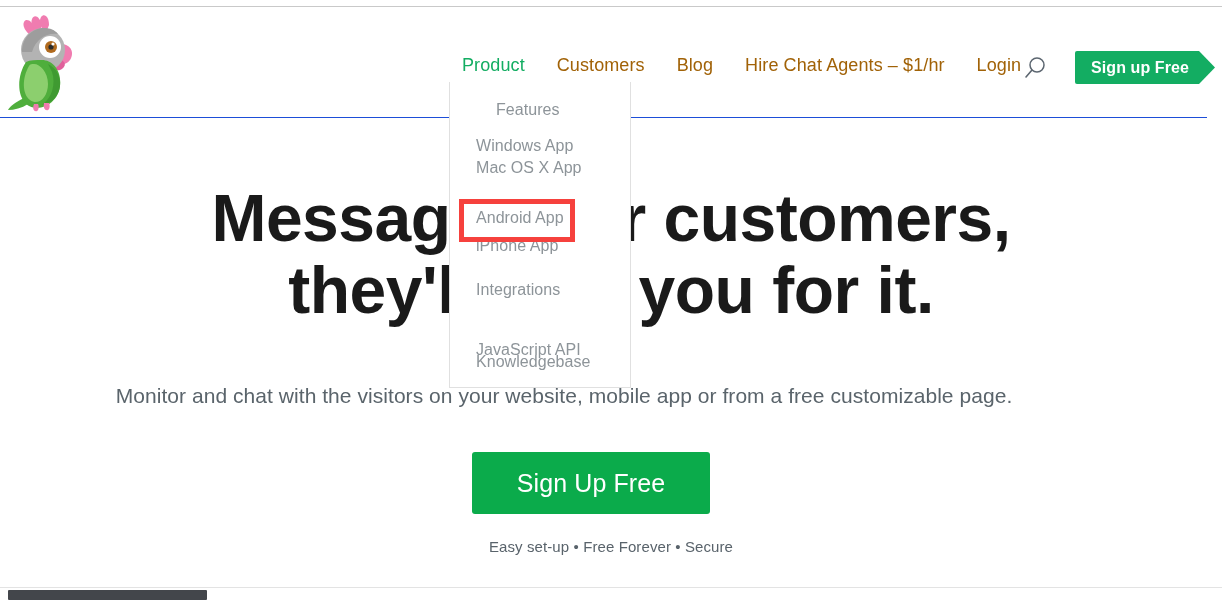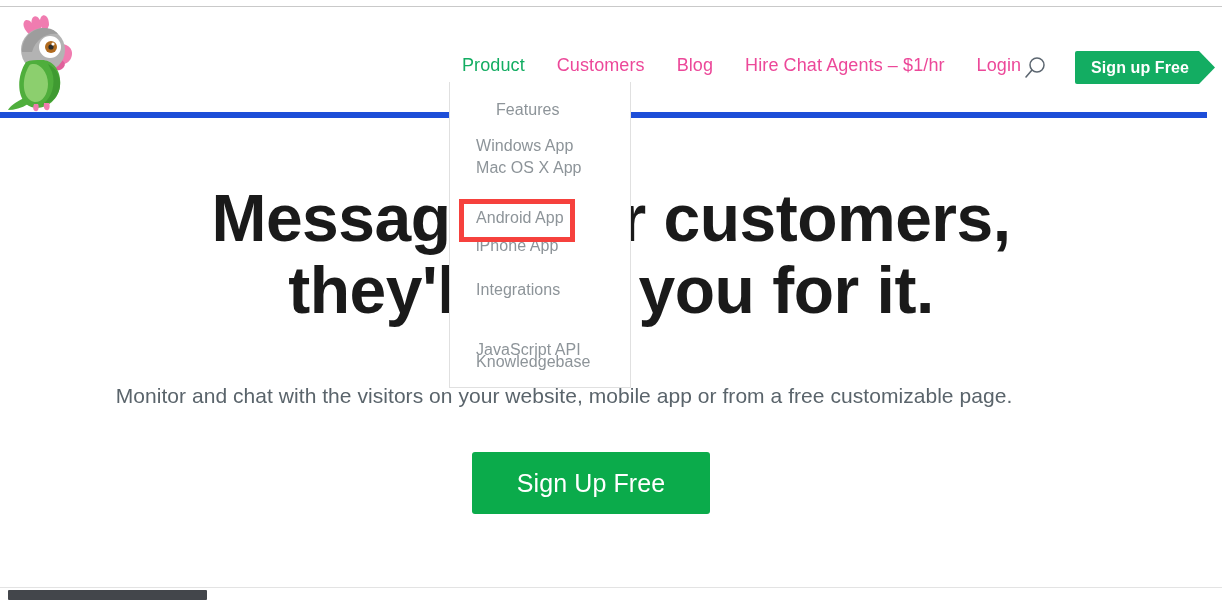--- a/index.html
+++ b/index.html
@@ -27,42 +27,42 @@
     width: 1222px; height: 1px;
     background: #c9c9c9;
   }
 
   
   .header {
     position: absolute;
     left: 0; top: 7px;
     width: 1207px; height: 111px;
     background: #ffffff;
-    border-bottom: 6px solid #1d4ed8;
+    border-bottom: 1px solid #1d4ed8;
   }
 
   
   .logo {
     position: absolute;
     left: 6px; top: 5px;
     width: 76px; height: 100px;
   }
   .logo svg { display: block; }
 
   
   .nav {
     position: absolute;
     left: 462px; top: 46px;
     height: 36px;
     display: flex;
     align-items: flex-start;
   }
   .nav-item {
     font-size: 18px;
-    color: #ec4899;
+    color: #a16207;
     letter-spacing: 0.1px;
     white-space: nowrap;
     padding: 0;
     margin-right: 32px;
     line-height: 24px;
     cursor: pointer;
   }
   .nav-item.active {
     color: #13ad62;
   }
@@ -281,20 +281,21 @@
 
   <div class="hero-headline">
     <div>Message your customers,</div>
     <div>they'll love you for it.</div>
   </div>
 
   <div class="hero-sub">Monitor and chat with the visitors on your website, mobile app or from a free customizable page.</div>
 
   <button class="hero-cta">Sign Up Free</button>
 
+  <div class="hero-note">Easy set-up • Free Forever • Secure</div>
 
   <div class="dropdown">
     <div class="dropdown-item di0">Features</div>
     <div class="dropdown-item di1">Windows App</div>
     <div class="dropdown-item di2">Mac OS X App</div>
     <div class="dropdown-item di3">Android App</div>
     <div class="dropdown-item di4">iPhone App</div>
     <div class="dropdown-item di5">Integrations</div>
     <div class="dropdown-item di6">JavaScript API</div>
     <div class="dropdown-item di7">Knowledgebase</div>

